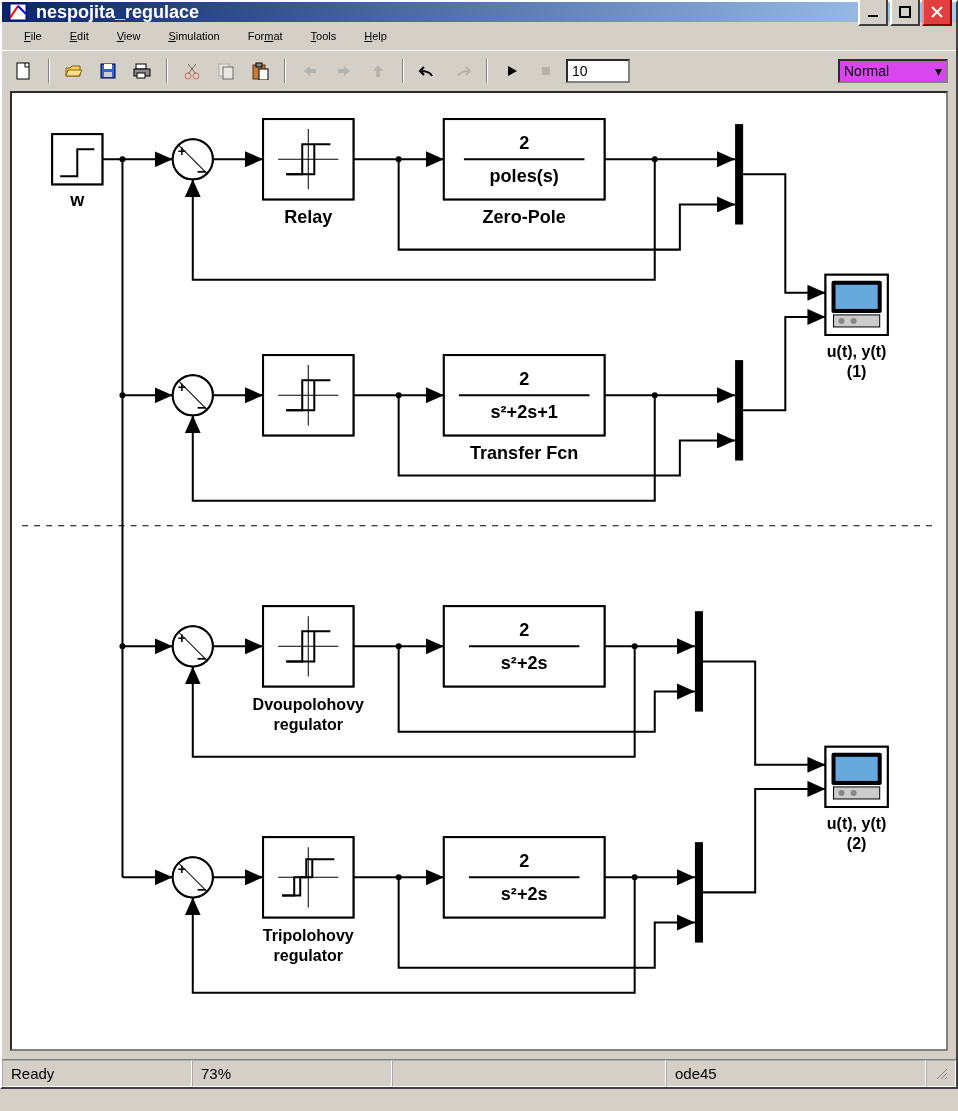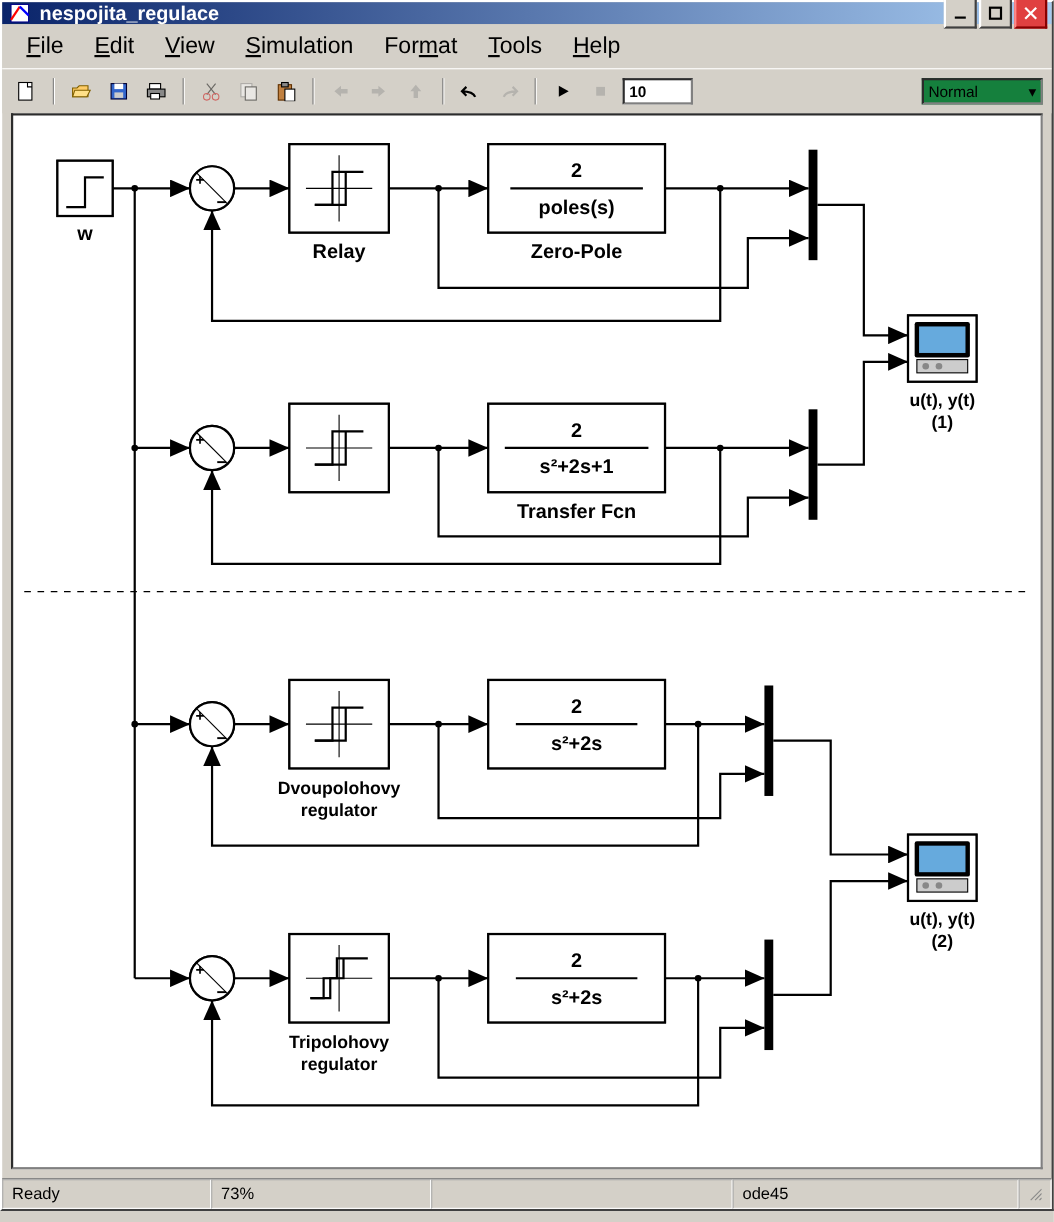--- a/index.html
+++ b/index.html
@@ -42,21 +42,21 @@
     display: flex; align-items: center; justify-content: center;
     font-family: Arial;
     font-weight: bold;
     color: #000;
   }
   .win-btn.close { color: #fff; background: #e04040; border-color: #f88 #800 #800 #f88; }
   .menubar {
     display: flex;
     padding: 4px 8px;
     background: #d4d0c8;
-    font-size: 21px;
+    font-size: 11px;
   }
   .menu-item { padding: 4px 14px; cursor: default; }
   .menu-item u { text-decoration: underline; }
   .toolbar {
     display: flex;
     align-items: center;
     padding: 6px 8px;
     background: #d4d0c8;
     border-top: 1px solid #fff;
     gap: 6px;
@@ -72,26 +72,25 @@
     border-left: 1px solid #808080;
     border-right: 1px solid #fff;
     margin: 0 4px;
   }
   .tinput {
     width: 64px; height: 24px;
     border: 2px inset #808080;
     background: #fff;
     padding: 0 4px;
     font-size: 14px;
-    font-weight: bold;
   }
   .tselect {
     width: 110px; height: 24px;
     border: 2px inset #808080;
-    background: #15803d;
+    background: #d946ef;
     padding: 0 4px;
     font-size: 14px;
     display: flex; align-items: center; justify-content: space-between;
   }
   .canvas-wrap {
     margin: 0 8px 8px 8px;
     border: 2px inset #808080;
     background: #fff;
     height: 960px;
     position: relative;

